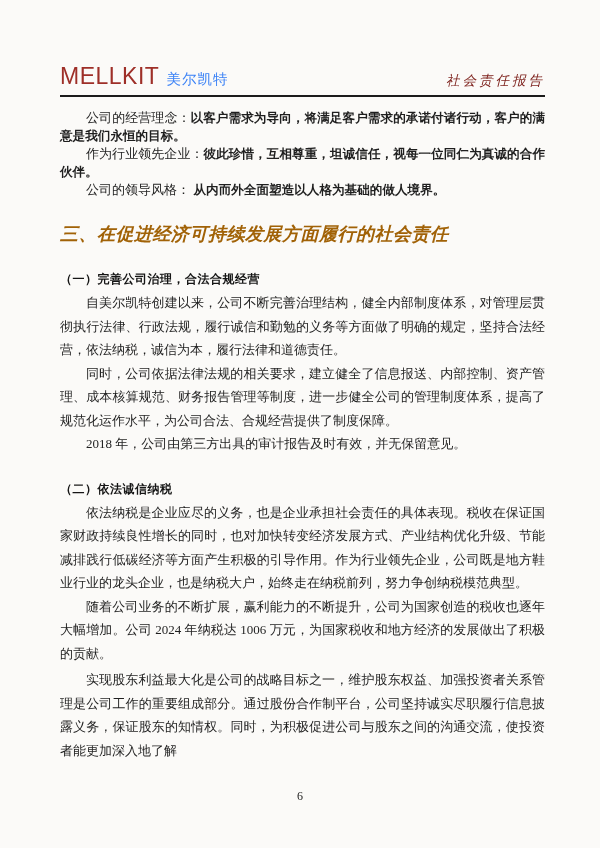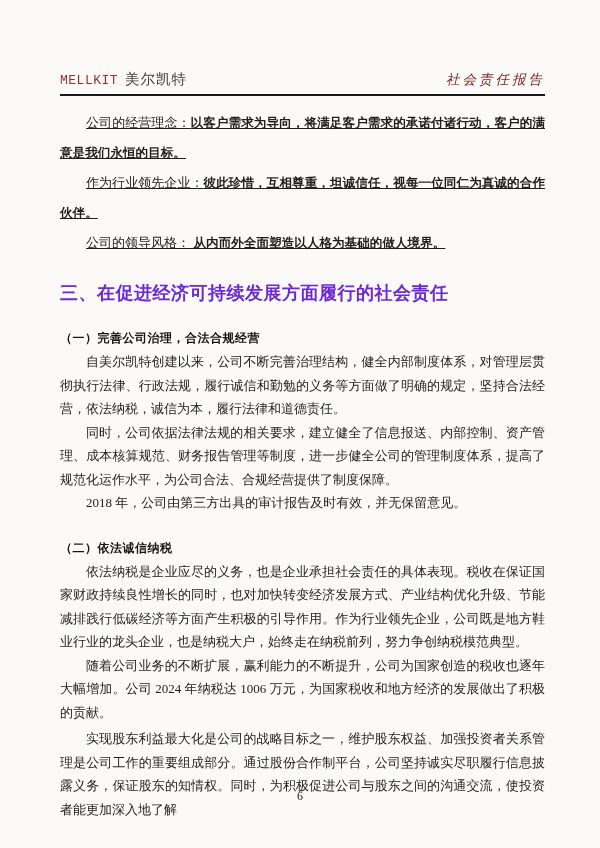--- a/index.html
+++ b/index.html
@@ -23,62 +23,62 @@
   .hdr {
     display: flex;
     justify-content: space-between;
     align-items: flex-end;
     padding-top: 38px;
     padding-bottom: 5px;
     border-bottom: 2px solid var(--color-line, #1b1b1b);
   }
   .logo { display: flex; align-items: baseline; gap: 7px; }
   .logo-en {
-    font-family: Liberation Mono, monospace;
-    font-size: 13px;
+    font-family: Liberation Sans, sans-serif;
+    font-size: 23px;
     letter-spacing: 0.5px;
     color: var(--color-logo_red, #9e2f28);
     margin-top: 8px;
   }
   .logo-cn {
     font-size: 14.5px;
-    color: #404040;
+    color: #3b82f6;
     letter-spacing: 1px;
     margin-top: 32px;
   }
   .hdr-title {
     font-size: 13.5px;
     letter-spacing: 3px;
     color: var(--color-title_red, #7f241f);
     font-style: italic;
   }
   
   .phil { margin-top: 12px; }
   .phil p {
     margin: 0;
     font-size: 13px;
-    line-height: 29px;
+    line-height: 18px;
     text-indent: 2em;
     text-align: justify;
-    text-decoration: underline;
   }
   .phil-label { font-weight: 400; }
   .phil-content {
     font-weight: 700;
     font-family: "Liberation Sans", "DejaVu Sans", sans-serif;
     font-size: 12.6px;
   }
   
   h1.sec {
     margin: 23px 0 0 0;
     font-family: "Liberation Sans", "DejaVu Sans", sans-serif;
     font-size: 18px;
     font-weight: 700;
-    color: #6d28d9;
+    color: #a16207;
     letter-spacing: 0.5px;
+    font-style: italic;
   }
   h2.sub {
     margin: 25px 0 0 0;
     font-family: "Liberation Sans", "DejaVu Sans", sans-serif;
     font-size: 12px;
     font-weight: 700;
     color: #151515;
     letter-spacing: 0.5px;
   }
   

